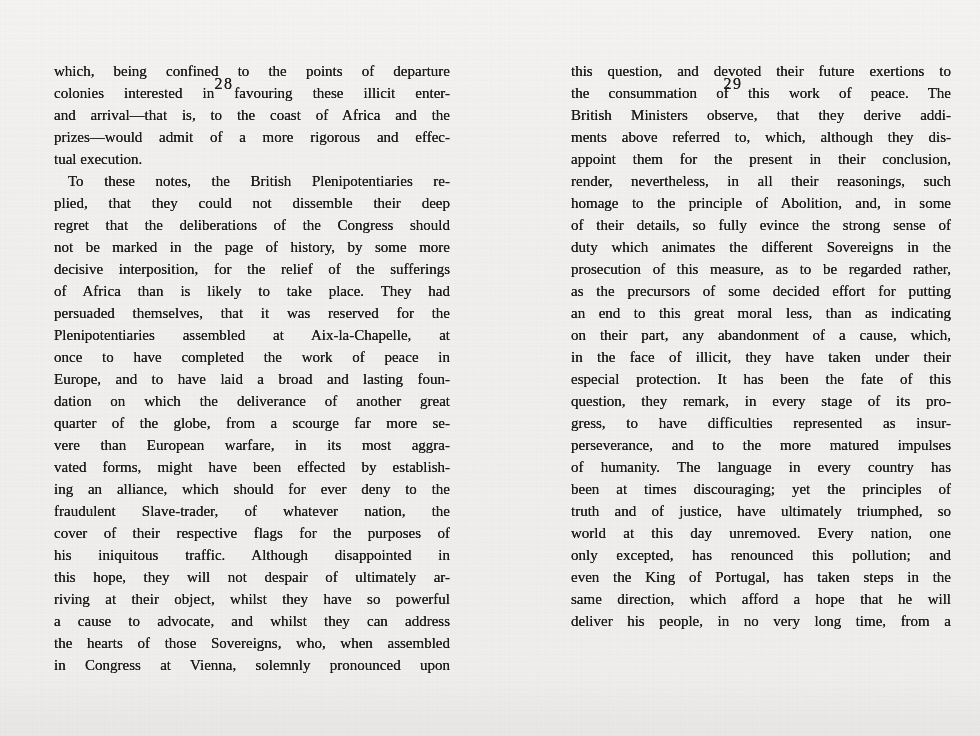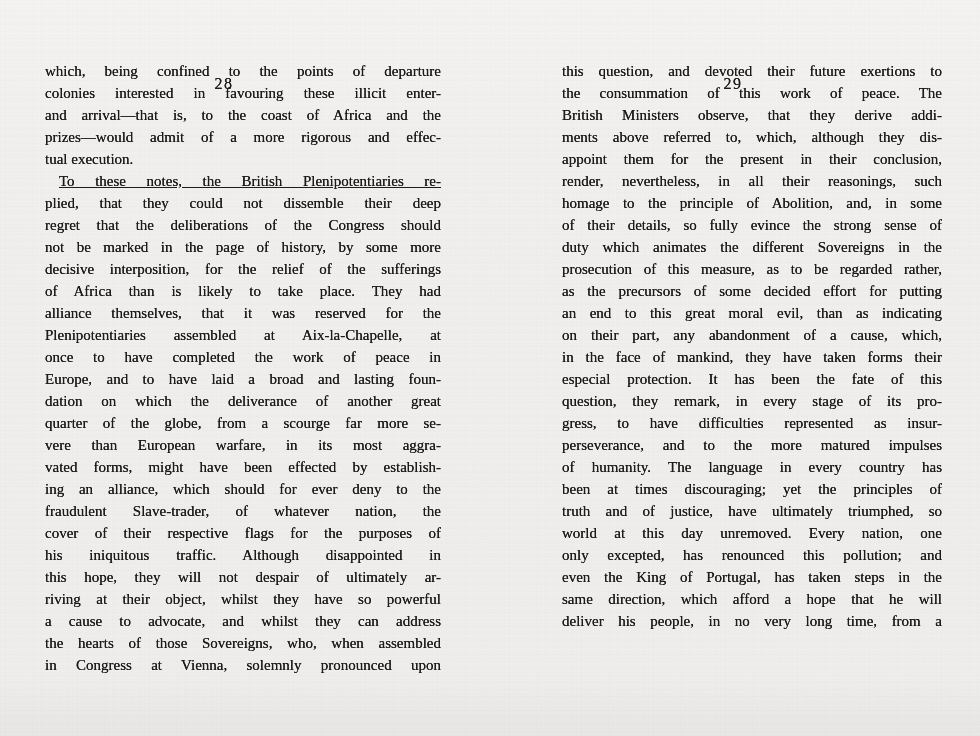--- a/index.html
+++ b/index.html
@@ -40,33 +40,33 @@
     text-align: center;
     font-size: 16px;
     letter-spacing: 1.5px;
     transform: translateX(-12px);
     text-shadow: 0 0 0.5px currentColor;
     margin-top: 44px;
   }
   .page-body {
     position: absolute;
     top: 60px;
-    left: 7px;
+    left: 16px;
     width: 100%;
   }
   .line {
     font-size: 15px;
     line-height: 22px;
     text-align: justify;
     text-align-last: justify;
     text-justify: inter-word;
     white-space: normal;
     text-shadow: 0 0 0.45px currentColor;
   }
-  .line.indent { text-indent: 14px; text-decoration: underline; }
+  .line.indent { text-indent: 14px; }
   .line.para-end { text-align-last: left; }
   .line .it { }
 </style>
 </head>
 <body>
 
 <div class="scan">
 
   <div class="page page-left">
     <div class="page-number">28</div>
@@ -75,21 +75,21 @@
         <div class="line"><span>colonies interested in favouring these illicit enter-</span></div>
         <div class="line"><span>and arrival—that is, to the coast of Africa and the</span></div>
         <div class="line"><span>prizes—would admit of a more rigorous and effec-</span></div>
         <div class="line para-end"><span>tual execution.</span></div>
         <div class="line indent"><span>To these notes, the British Plenipotentiaries re-</span></div>
         <div class="line"><span>plied, that they could not dissemble their deep</span></div>
         <div class="line"><span>regret that the deliberations of the Congress should</span></div>
         <div class="line"><span>not be marked in the page of history, by some more</span></div>
         <div class="line"><span>decisive interposition, for the relief of the sufferings</span></div>
         <div class="line"><span>of Africa than is likely to take place.  They had</span></div>
-        <div class="line"><span>alliance themselves, that it was reserved for the</span></div>
+        <div class="line"><span>persuaded themselves, that it was reserved for the</span></div>
         <div class="line"><span>Plenipotentiaries assembled at Aix-la-Chapelle, at</span></div>
         <div class="line"><span>once to have completed the work of peace in</span></div>
         <div class="line"><span>Europe, and to have laid a broad and lasting foun-</span></div>
         <div class="line"><span>dation on which the deliverance of another great</span></div>
         <div class="line"><span>quarter of the globe, from a scourge far more se-</span></div>
         <div class="line"><span>vere than European warfare, in its most aggra-</span></div>
         <div class="line"><span>vated forms, might have been effected by establish-</span></div>
         <div class="line"><span>ing an alliance, which should for ever deny to the</span></div>
         <div class="line"><span>fraudulent Slave-trader, of whatever nation, the</span></div>
         <div class="line"><span>cover of their respective flags for the purposes of</span></div>
@@ -109,23 +109,23 @@
         <div class="line"><span>the consummation of this work of peace.  The</span></div>
         <div class="line"><span>British Ministers observe, that they derive addi-</span></div>
         <div class="line"><span>ments above referred to, which, although they dis-</span></div>
         <div class="line"><span>appoint them for the present in their conclusion,</span></div>
         <div class="line"><span>render, nevertheless, in all their reasonings, </span><span class="it">such</span></div>
         <div class="line"><span class="it">homage to the principle</span><span> of Abolition, and, in some</span></div>
         <div class="line"><span>of their details, so fully evince the strong sense of</span></div>
         <div class="line"><span>duty which animates the different Sovereigns in the</span></div>
         <div class="line"><span>prosecution of this measure, as to be regarded rather,</span></div>
         <div class="line"><span>as the precursors of some decided effort for putting</span></div>
-        <div class="line"><span>an end to this great moral evil, than as indicating</span></div>
+        <div class="line"><span>an end to this great moral less, than as indicating</span></div>
         <div class="line"><span>on their part, any abandonment of a cause, which,</span></div>
-        <div class="line"><span>in the face of mankind, they have taken forms their</span></div>
+        <div class="line"><span>in the face of illicit, they have taken under their</span></div>
         <div class="line"><span>especial protection.  It has been the fate of this</span></div>
         <div class="line"><span>question, they remark, in every stage of its pro-</span></div>
         <div class="line"><span>gress, to have difficulties represented as insur-</span></div>
         <div class="line"><span>perseverance, and to the more matured impulses</span></div>
         <div class="line"><span>of humanity.  The language in every country has</span></div>
         <div class="line"><span>been at times discouraging; yet the principles of</span></div>
         <div class="line"><span>truth and of justice, have ultimately triumphed, so</span></div>
         <div class="line"><span>world at this day unremoved.  Every nation, one</span></div>
         <div class="line"><span>only excepted, has renounced this pollution; and</span></div>
         <div class="line"><span>even the King of Portugal, has taken steps in the</span></div>

